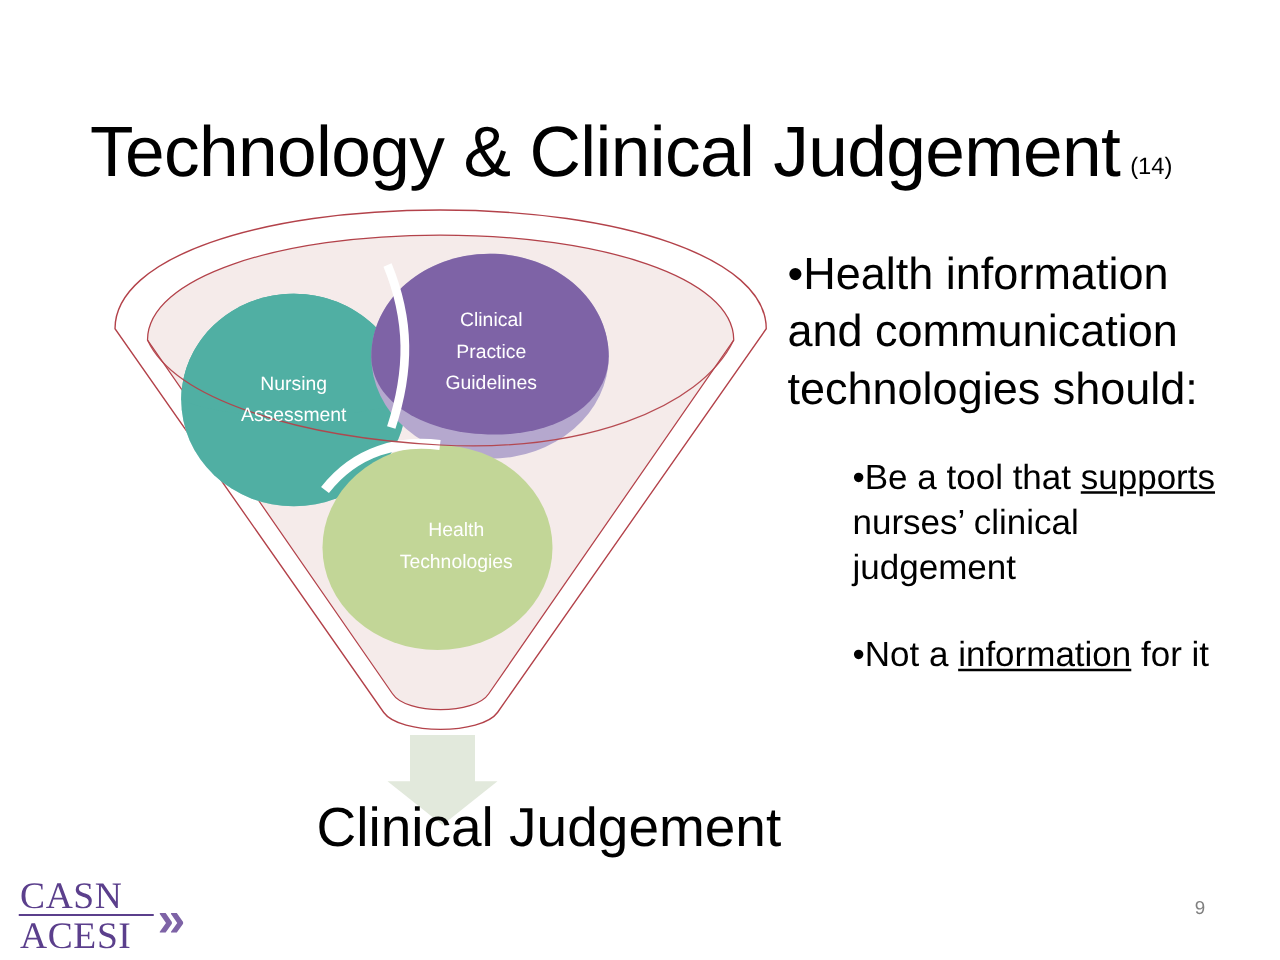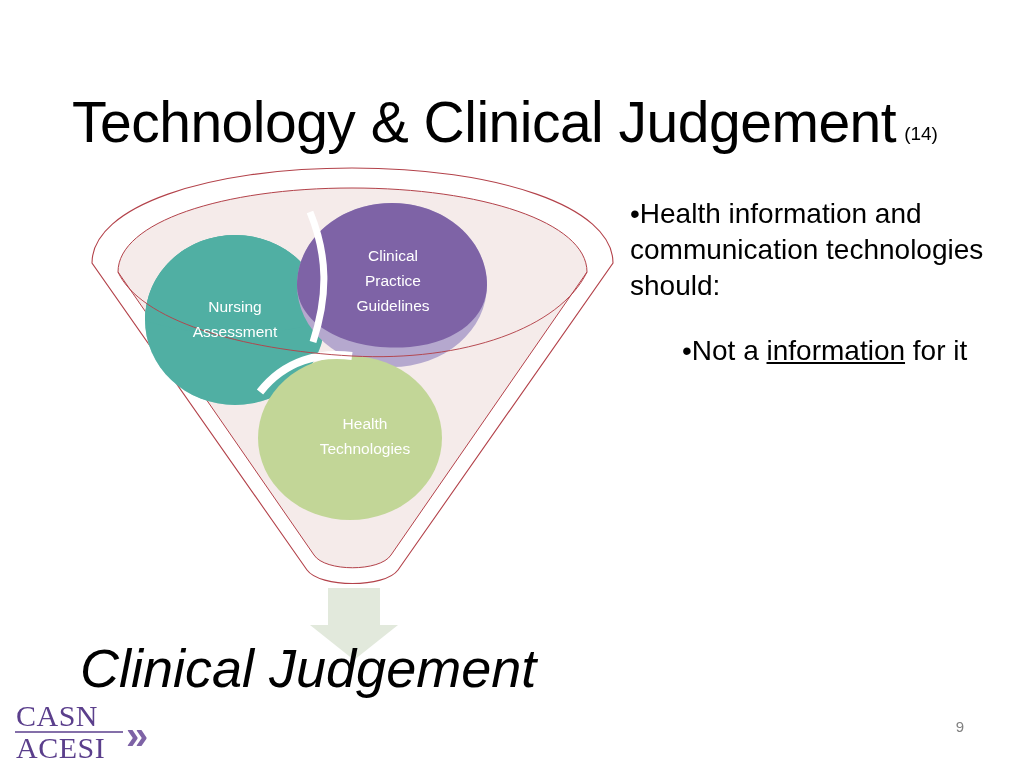--- a/index.html
+++ b/index.html
@@ -69,38 +69,37 @@
     text-anchor: middle;
     dominant-baseline: middle;
   }
 
   
   .outcome {
     position: absolute;
     left: 80px;
     top: 640px;
     width: 545px;
-    text-align: left;
-    font-size: 54px;
+    text-align: right;
+    font-size: 44px;
     line-height: 1.05;
     color: #000000;
     white-space: nowrap;
-    font-style: italic;
   }
 
   
   .bullets {
     position: absolute;
     left: 630px;
     top: 196px;
     width: 360px;
     color: #000000;
   }
   .bullet-l1 {
-    font-size: 28px;
+    font-size: 36px;
     line-height: 1.28;
     margin: 0 0 30px 0;
     text-indent: 0;
   }
   .bullet-l2 {
     font-size: 28px;
     line-height: 1.28;
     margin: 0 0 34px 0;
     padding-left: 52px;
   }
@@ -203,20 +202,21 @@
       <path d="M 248 428 L 300 428 L 300 465 L 318 465 L 274 500 L 230 465 L 248 465 Z" fill="#E2E9DC"></path>
     </svg>
   </div>
 
   <div class="outcome">Clinical Judgement</div>
 
   <div class="bullets">
 
     <p class="bullet-l1"><span>•</span><span>Health information and communication technologies should:</span></p>
 
+    <p class="bullet-l2"><span>•</span><span>Be a tool that </span><span class="u">supports</span><span> nurses’ clinical judgement</span></p>
 
     <p class="bullet-l2"><span>•</span><span>Not a </span><span class="u">information</span><span> for it</span></p>
   </div>
 
   <div class="logo">
     <svg viewBox="0 0 170 66" xmlns="http://www.w3.org/2000/svg">
       <text x="8" y="28" font-family="Liberation Serif, serif" font-size="30" fill="#5B3F8C" letter-spacing="0.5">CASN</text>
       <line x1="7" y1="34" x2="115" y2="34" stroke="#5B3F8C" stroke-width="1.6"></line>
       <text x="8" y="60" font-family="Liberation Serif, serif" font-size="30" fill="#5B3F8C" letter-spacing="0.5">ACESI</text>
       <text x="118" y="51" font-family="Liberation Sans, sans-serif" font-size="40" font-weight="bold" fill="#7E63A6">»</text>

